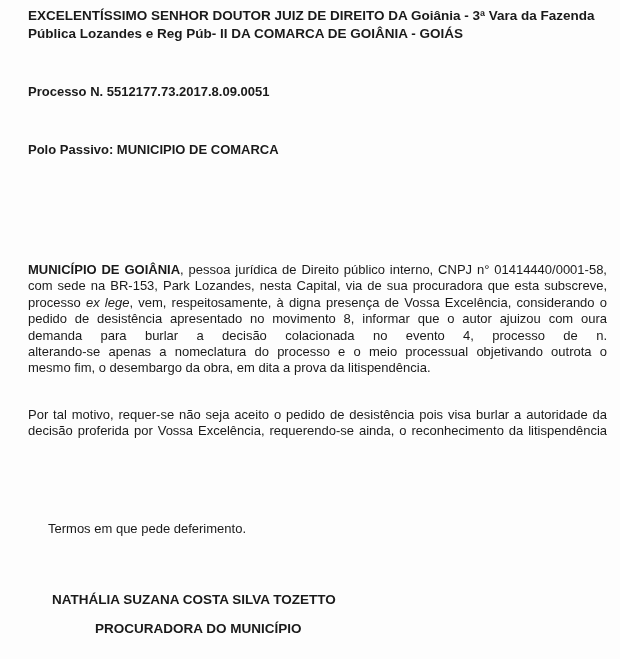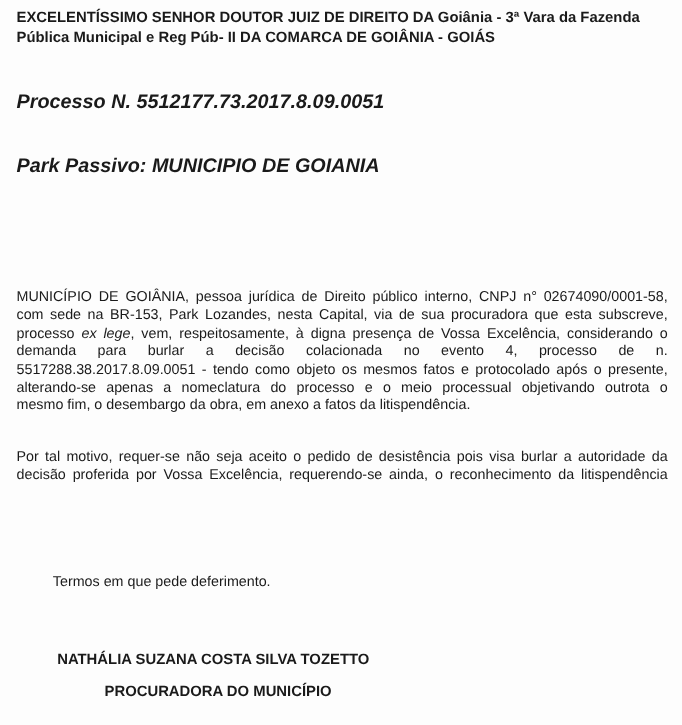--- a/index.html
+++ b/index.html
@@ -12,36 +12,35 @@
     position: relative;
     width: 620px;
     height: 659px;
     background: #fdfdfd;
     color: #1a1a1a;
     font-family: "Liberation Sans", sans-serif;
     overflow: hidden;
   }
   .abs {
     position: absolute;
-    left: 15px;
+    left: 28px;
     right: 13px;
   }
   .court-header {
     top: 7px;
     font-weight: bold;
     font-size: 13.5px;
     line-height: 17.5px;
     text-align: left;
   }
   .meta-line {
     font-weight: bold;
-    font-size: 18px;
+    font-size: 13px;
     line-height: 16px;
     white-space: nowrap;
-    font-style: italic;
   }
   .proc   { top: 84px; }
   .ativo  { top: 113px; }
   .passivo{ top: 142px; }
   .bodytext {
     font-size: 13px;
     line-height: 16.4px;
   }
   .para1 { top: 262px; }
   .para2 { top: 407px; }
@@ -73,44 +72,44 @@
     font-size: 13.5px;
     white-space: nowrap;
   }
   .sig-role {
     top: 621px;
     left: 95px;
     font-weight: bold;
     font-size: 13.5px;
     white-space: nowrap;
   }
-  .b { font-weight: normal; }
+  .b { font-weight: bold; }
   .i { font-style: italic; }
 </style>
 </head>
 <body>
 
 <div class="page">
 
   <div class="abs court-header">
     <div>EXCELENTÍSSIMO SENHOR DOUTOR JUIZ DE DIREITO DA Goiânia - 3ª Vara da Fazenda</div>
-    <div>Pública Municipal e Reg Púb- II DA COMARCA DE GOIÂNIA - GOIÁS</div>
+    <div>Pública Lozandes e Reg Púb- II DA COMARCA DE GOIÂNIA - GOIÁS</div>
   </div>
 
   <div class="abs meta-line proc">Processo N. 5512177.73.2017.8.09.0051</div>
-  <div class="abs meta-line passivo">Park Passivo: MUNICIPIO DE GOIANIA</div>
+  <div class="abs meta-line passivo">Polo Passivo: MUNICIPIO DE COMARCA</div>
 
   <div class="abs bodytext para1">
-    <div class="jl"><span class="b">MUNICÍPIO DE GOIÂNIA</span><span>, pessoa jurídica de Direito público interno, CNPJ n° 02674090/0001-58,</span></div>
+    <div class="jl"><span class="b">MUNICÍPIO DE GOIÂNIA</span><span>, pessoa jurídica de Direito público interno, CNPJ n° 01414440/0001-58,</span></div>
     <div class="jl">com sede na BR-153, Park Lozandes, nesta Capital, via de sua procuradora que esta subscreve,</div>
     <div class="jl"><span>processo </span><span class="i">ex lege</span><span>, vem, respeitosamente, à digna presença de Vossa Excelência, considerando o</span></div>
+    <div class="jl">pedido de desistência apresentado no movimento 8, informar que o autor ajuizou com oura</div>
     <div class="jl">demanda para burlar a decisão colacionada no evento 4, processo de n.</div>
-    <div class="jl">5517288.38.2017.8.09.0051 - tendo como objeto os mesmos fatos e protocolado após o presente,</div>
     <div class="jl">alterando-se apenas a nomeclatura do processo e o meio processual objetivando outrota o</div>
-    <div class="jl-last">mesmo fim, o desembargo da obra, em anexo a fatos da litispendência.</div>
+    <div class="jl-last">mesmo fim, o desembargo da obra, em dita a prova da litispendência.</div>
   </div>
 
   <div class="abs bodytext para2">
     <div class="jl">Por tal motivo, requer-se não seja aceito o pedido de desistência pois visa burlar a autoridade da</div>
     <div class="jl">decisão proferida por Vossa Excelência, requerendo-se ainda, o reconhecimento da litispendência</div>
   </div>
 
   <div class="abs terms">Termos em que pede deferimento.</div>
 
   <div class="abs sig-role">PROCURADORA DO MUNICÍPIO</div>

